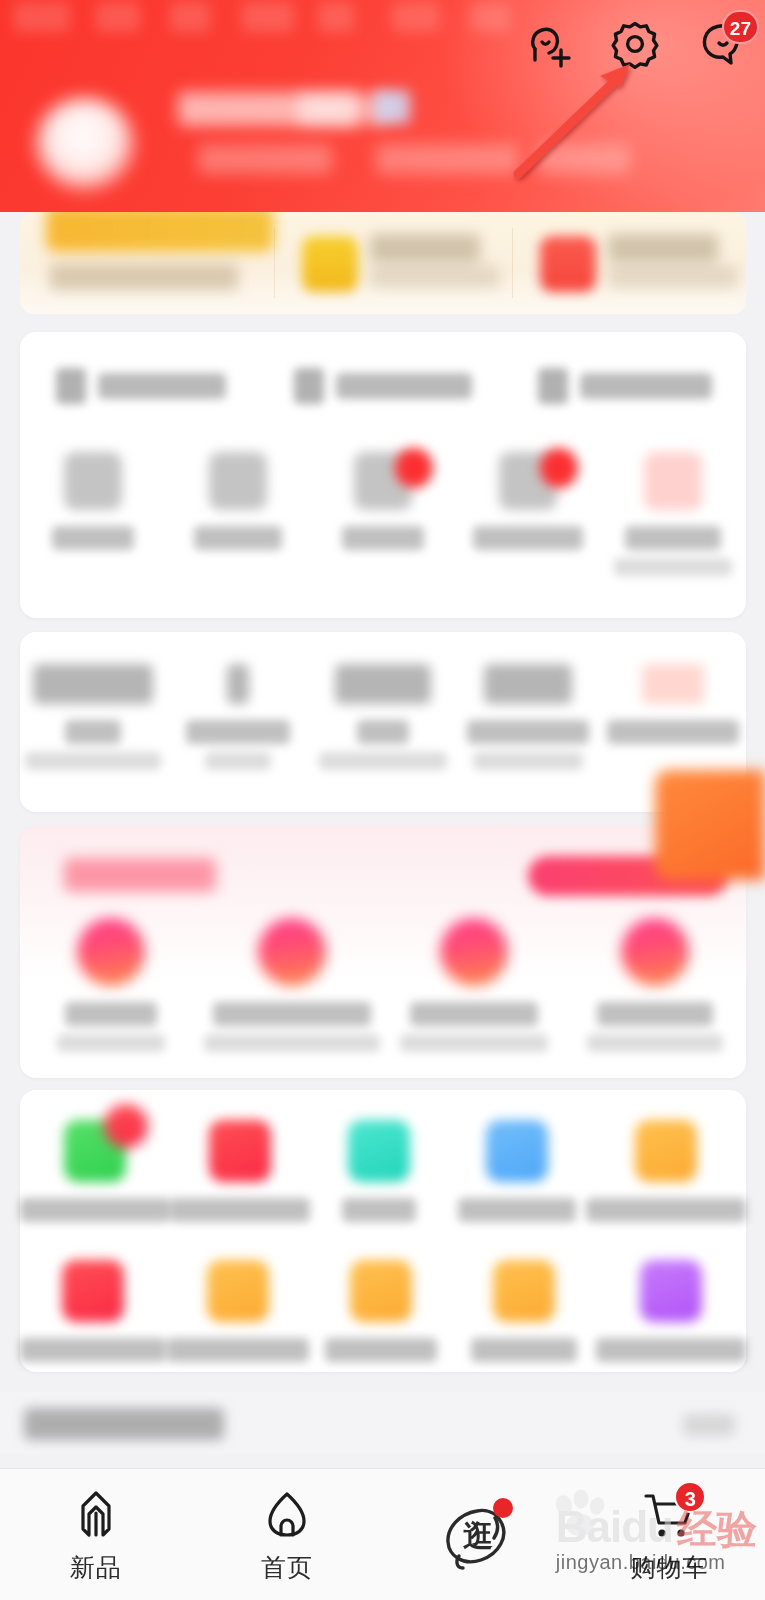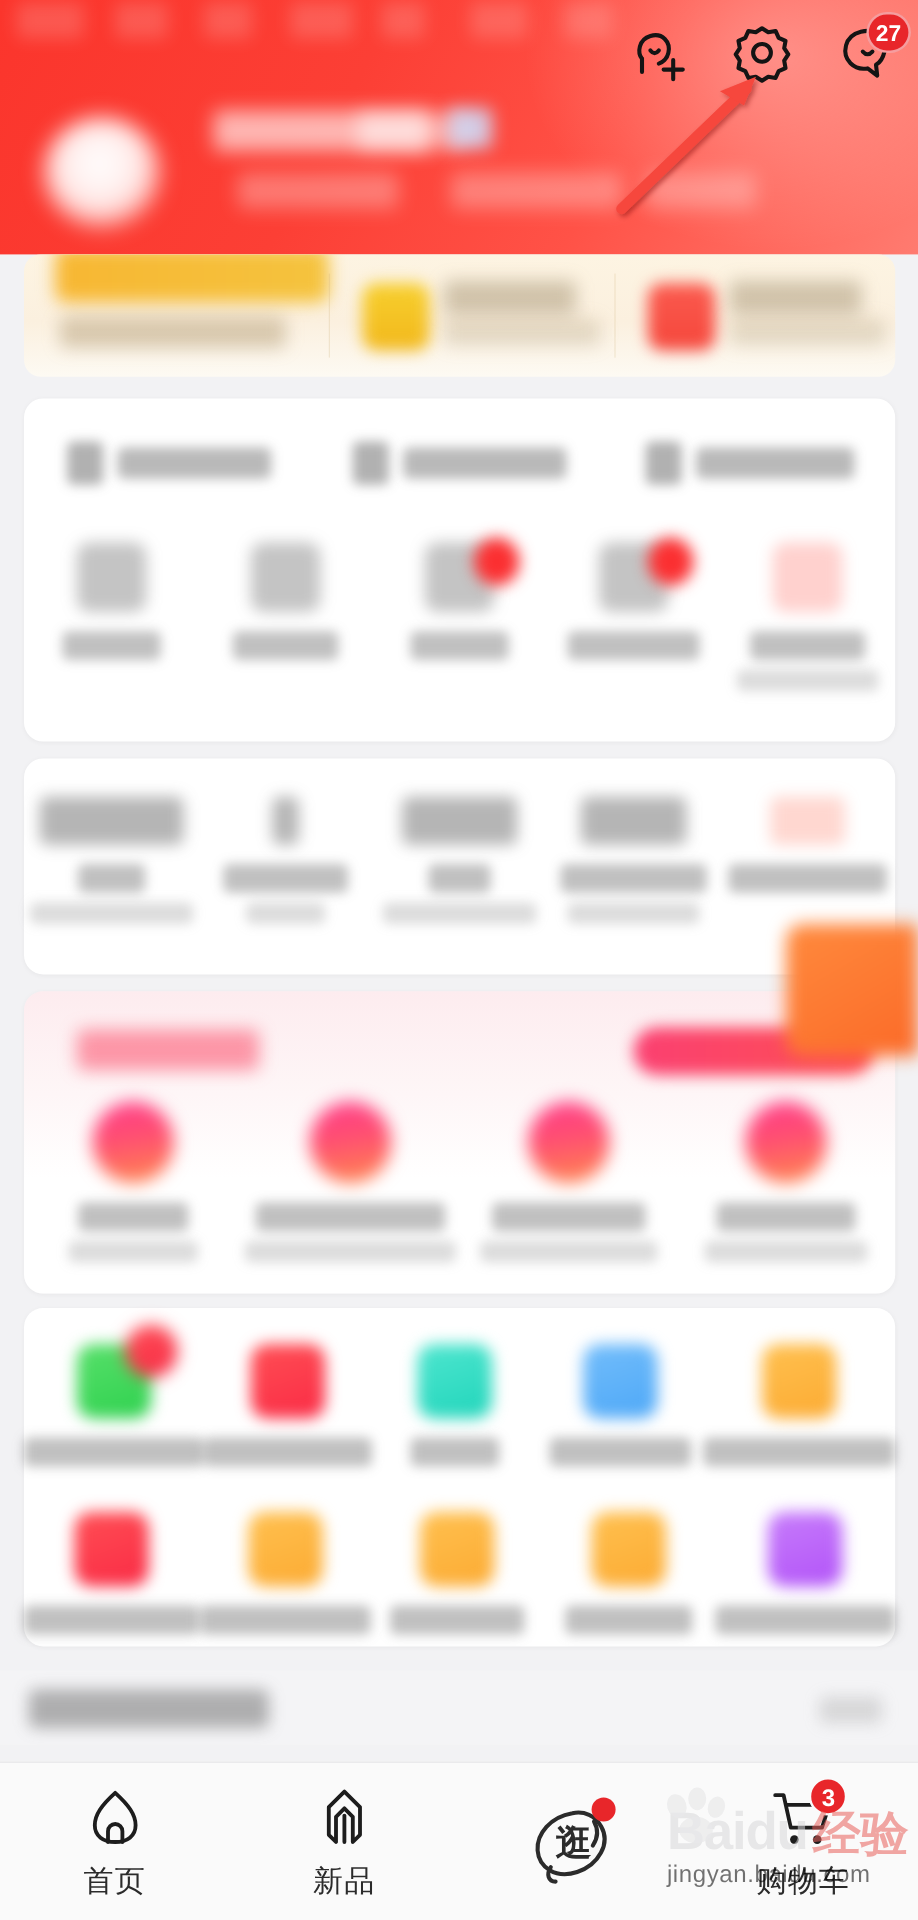--- a/index.html
+++ b/index.html
@@ -422,35 +422,35 @@
   <div class="sec-head">
     <div class="sec-title"></div>
     <div class="sec-more"></div>
   </div>
 
   <div class="tabbar">
 
     <div class="tab">
       <div class="tab-ico">
         <svg width="54" height="54" viewBox="0 0 54 54" fill="none" stroke="#1d1d1d" stroke-width="3.2" stroke-linecap="round" stroke-linejoin="round">
-          <path d="M27 7 C16 17 10 25 10 34 C10 43 17 48 27 48 C37 48 44 43 44 34 C44 25 38 17 27 7 Z"></path>
-          <path d="M21 48 L21 39 a6 6 0 0 1 12 0 L33 48"></path>
-        </svg>
-      </div>
-      <div class="tab-lbl">首页</div>
+          <path d="M27 6 L14 19 L14 42 L20 48 L20 27 L27 20 L34 27 L34 48 L40 42 L40 19 Z"></path>
+          <path d="M27 26 L27 48"></path>
+        </svg>
+      </div>
+      <div class="tab-lbl">新品</div>
     </div>
 
     <div class="tab">
       <div class="tab-ico">
         <svg width="54" height="54" viewBox="0 0 54 54" fill="none" stroke="#1d1d1d" stroke-width="3.2" stroke-linecap="round" stroke-linejoin="round">
-          <path d="M27 6 L14 19 L14 42 L20 48 L20 27 L27 20 L34 27 L34 48 L40 42 L40 19 Z"></path>
-          <path d="M27 26 L27 48"></path>
-        </svg>
-      </div>
-      <div class="tab-lbl">新品</div>
+          <path d="M27 7 C16 17 10 25 10 34 C10 43 17 48 27 48 C37 48 44 43 44 34 C44 25 38 17 27 7 Z"></path>
+          <path d="M21 48 L21 39 a6 6 0 0 1 12 0 L33 48"></path>
+        </svg>
+      </div>
+      <div class="tab-lbl">首页</div>
     </div>
 
     <div class="tab">
       <div class="tab-ico" style="width:86px;height:86px;">
         <svg width="86" height="86" viewBox="0 0 86 86" fill="none" stroke="#2b2b2b" stroke-width="3.4" stroke-linecap="round" stroke-linejoin="round">
           <path d="M66 30 C74 44 64 62 46 68 C28 74 14 64 13 50 C12 36 24 22 42 19 C52 17 61 21 66 30 Z"></path>
           <path d="M24 64 C20 70 22 76 28 76"></path>
           <path d="M60 26 C64 33 63 40 59 46"></path>
           <text x="43" y="54" font-size="30" font-weight="700" fill="#2b2b2b" stroke="none" text-anchor="middle" font-family="'Liberation Sans',sans-serif">逛</text>
         </svg>

